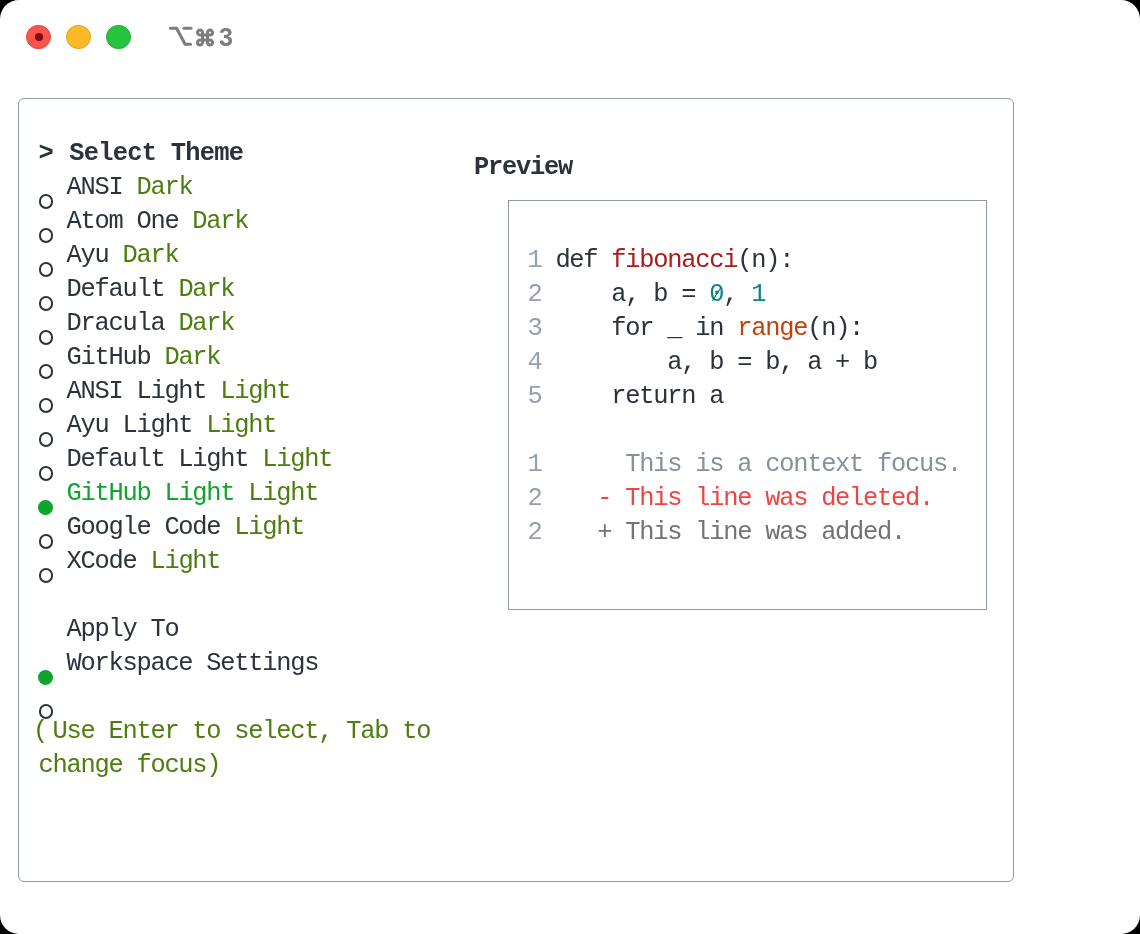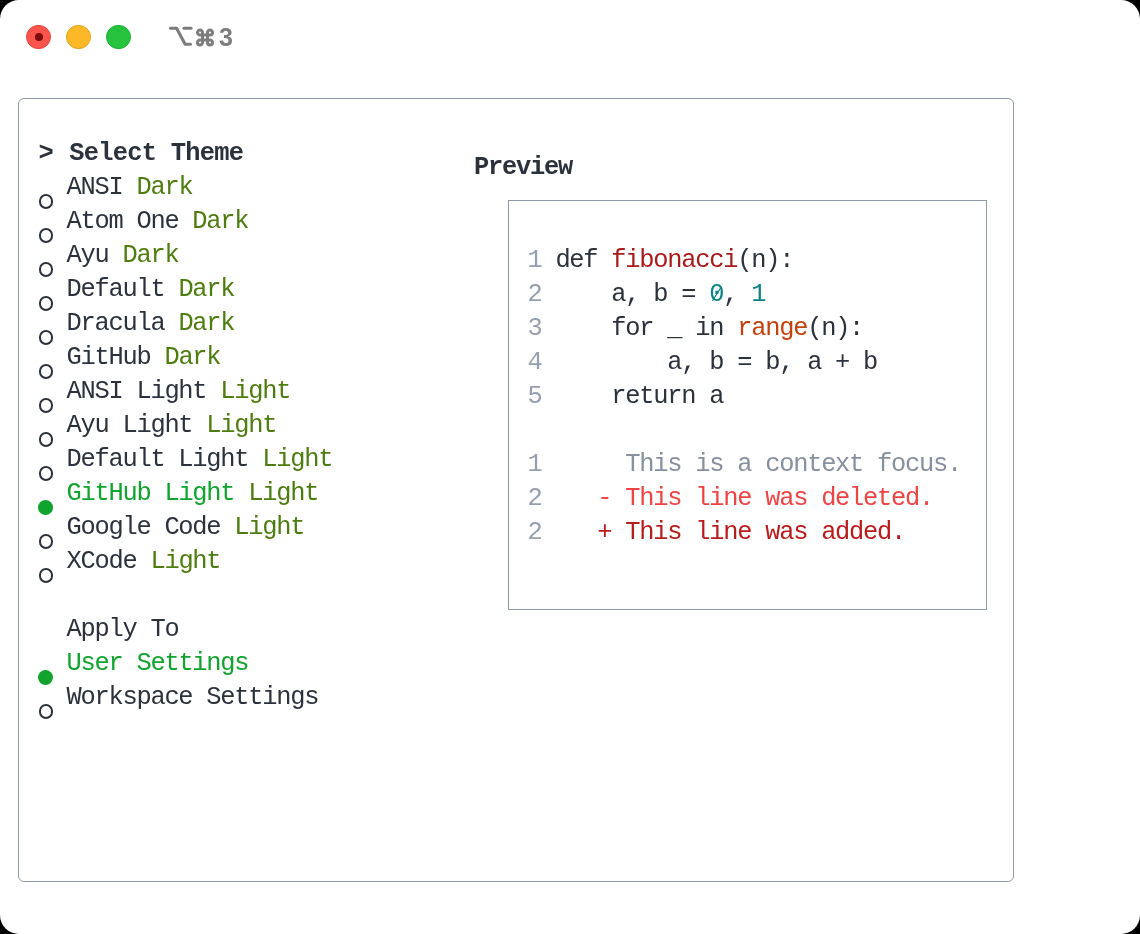--- a/index.html
+++ b/index.html
@@ -24,21 +24,21 @@
   .pbox{position:absolute;left:508px;top:200px;width:478.5px;height:409.5px;box-sizing:border-box;border:1.5px solid #8e99a9;}
   .code{left:527.4px;top:244px;}
   .num{color:#959fae;}
   .fn{color:#a81c1c;}
   .tl{color:#0b8383;}
   .z{position:relative;}
   .z::after{content:"";position:absolute;left:6.8px;top:7.2px;height:15px;border-left:1.9px solid #0b8383;transform:rotate(32deg);}
   .bl{color:#c2410c;}
   .ctx{color:#87909e;}
   .del{color:#ef4444;}
-  .add{color:#b91c1c;}
+  .add{color:#737373;}
 </style>
 </head>
 <body>
 <div class="window">
   <div class="light red"></div>
   <div class="light yellow"></div>
   <div class="light green"></div>
   <svg class="titleicons" width="68" height="26" viewBox="0 0 68 26">
     <g fill="none" stroke="#7d7d7d" stroke-width="3.1" stroke-linecap="round" stroke-linejoin="round">
       <path d="M3.4 4.3 h6.2 l8.5 16 h5.4"></path>
@@ -72,24 +72,24 @@
   Dracula <span class="gy">Dark</span>
   GitHub <span class="gy">Dark</span>
   ANSI Light <span class="gy">Light</span>
   Ayu Light <span class="gy">Light</span>
   Default Light <span class="gy">Light</span>
   <span class="gn">GitHub Light</span> <span class="gy">Light</span>
   Google Code <span class="gy">Light</span>
   XCode <span class="gy">Light</span>
 
   Apply To
-  <span class="gn">User Settings</span>
   Workspace Settings
 
-</pre>
+<span class="gy"><span class="sh">(</span>Use Enter to select, Tab to
+change focus)</span></pre>
   <pre class="preview-label">Preview</pre>
   <div class="pbox"></div>
   <pre class="code"><span class="num">1</span> def <span class="fn">fibonacci</span>(n):
 <span class="num">2</span>     a, b = <span class="tl z">0</span>, <span class="tl">1</span>
 <span class="num">3</span>     for _ in <span class="bl">range</span>(n):
 <span class="num">4</span>         a, b = b, a + b
 <span class="num">5</span>     return a
 
 <span class="num">1</span>      <span class="ctx">This is a context focus.</span>
 <span class="num">2</span>    <span class="del">- This line was deleted.</span>

